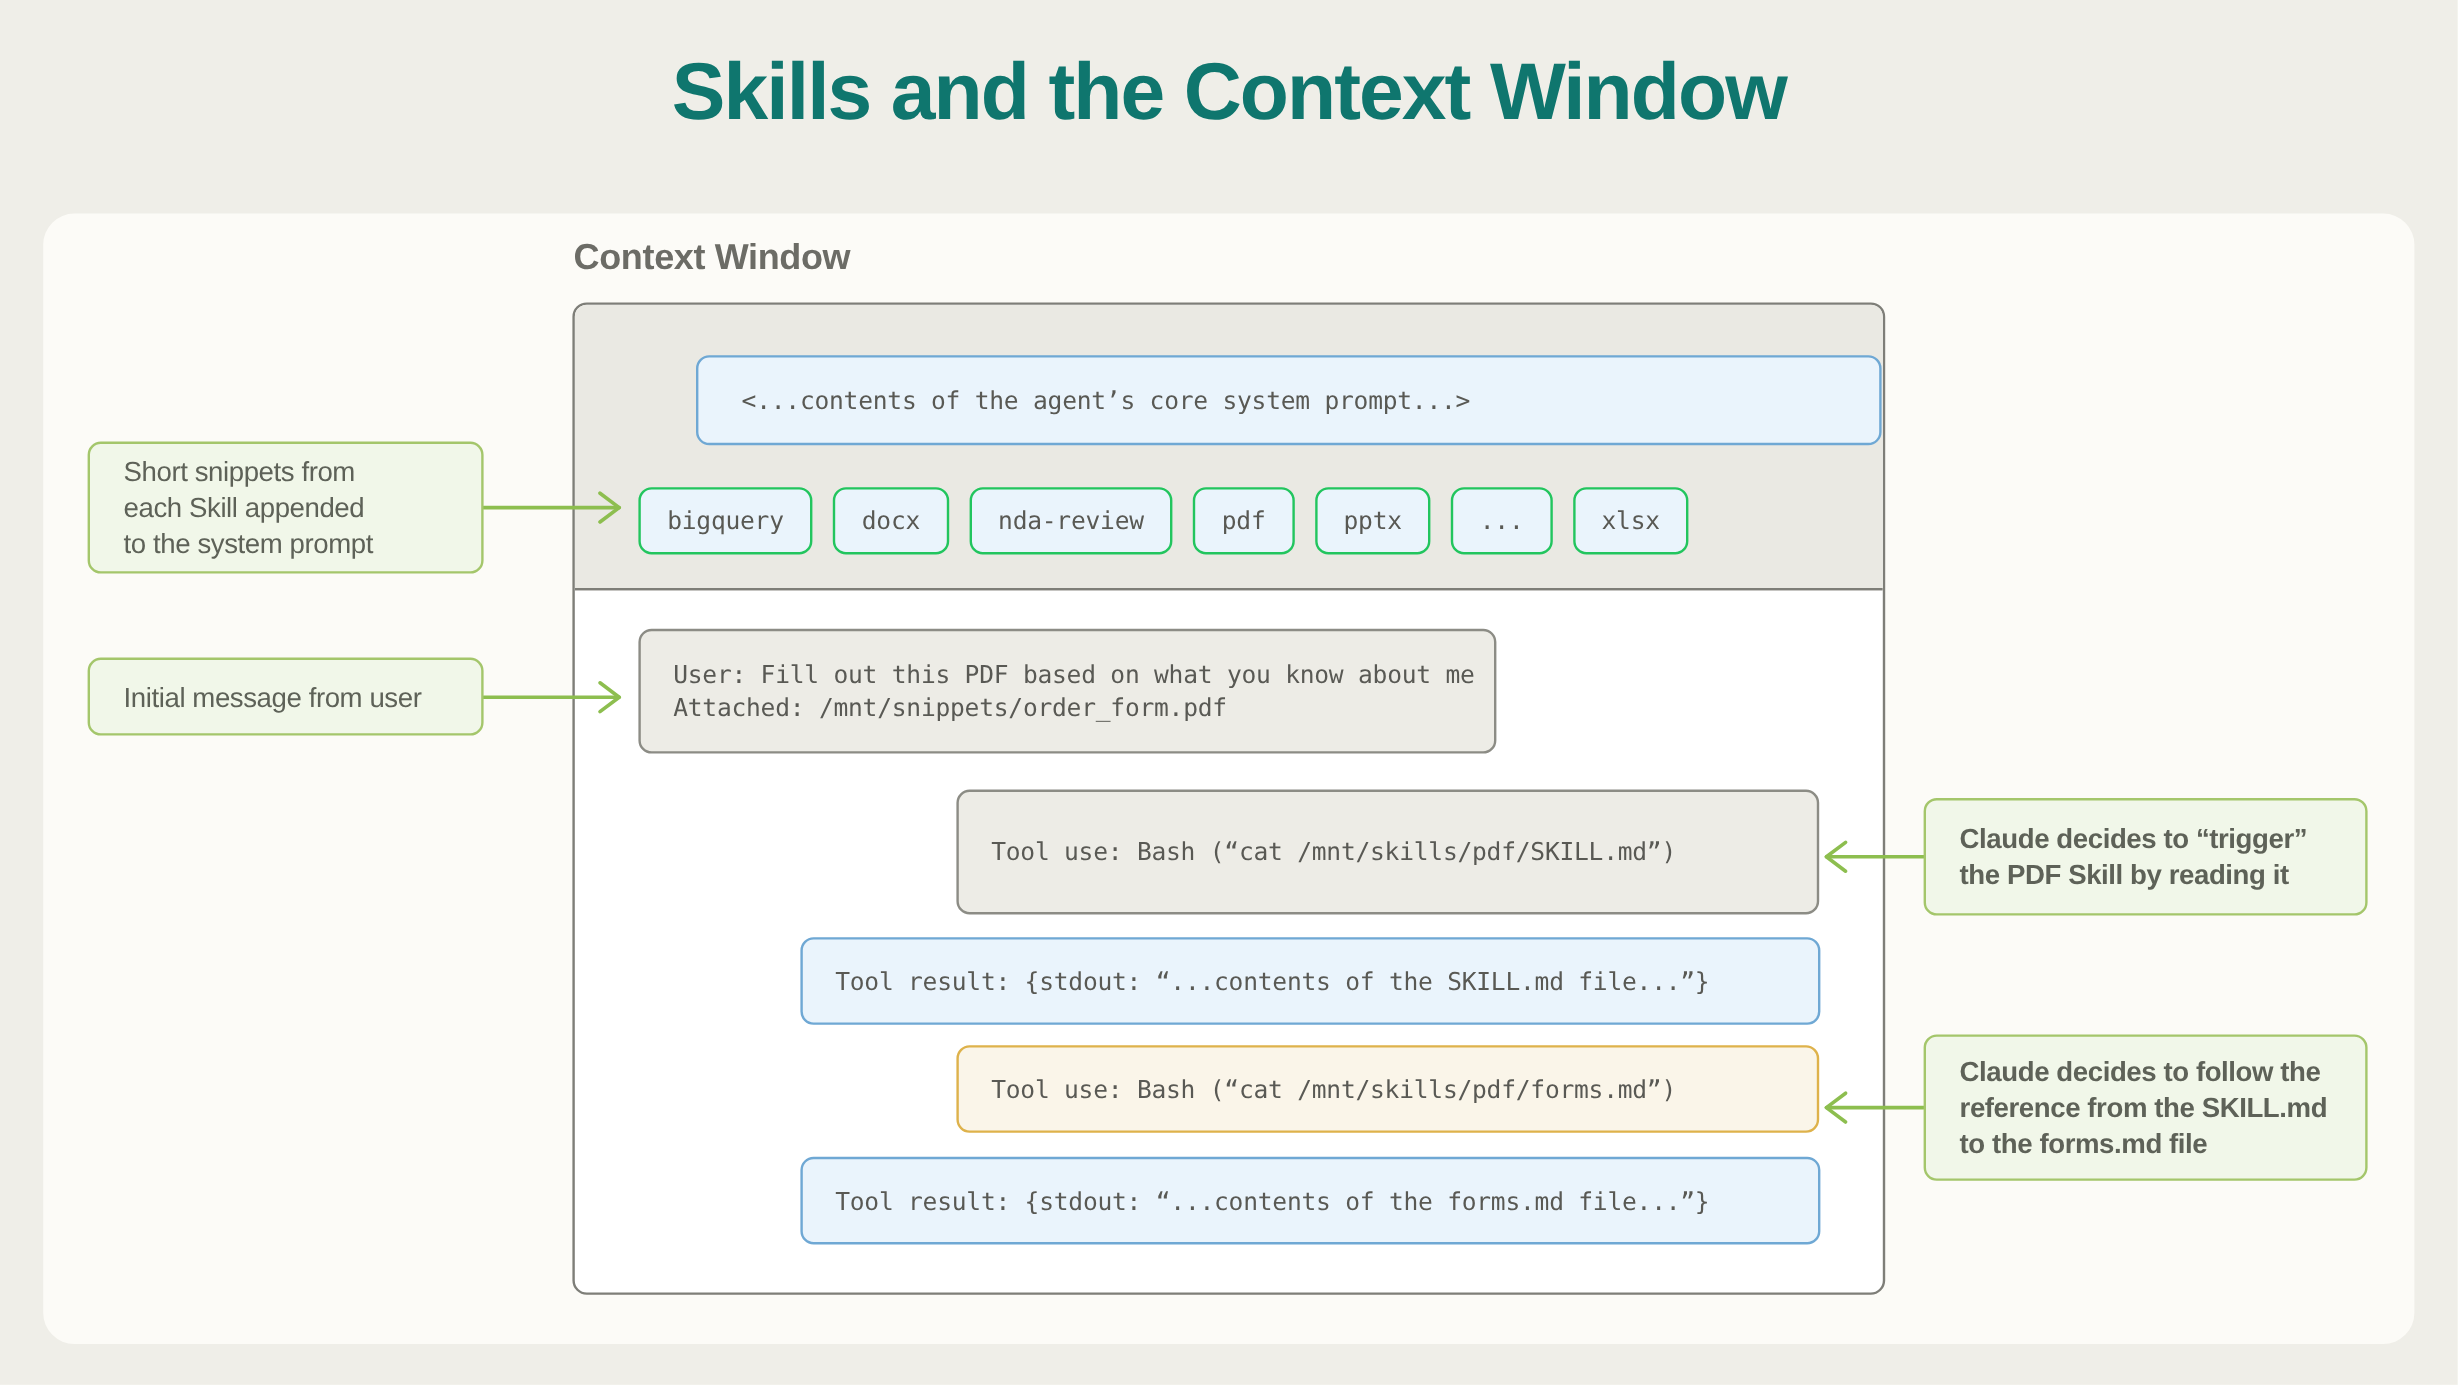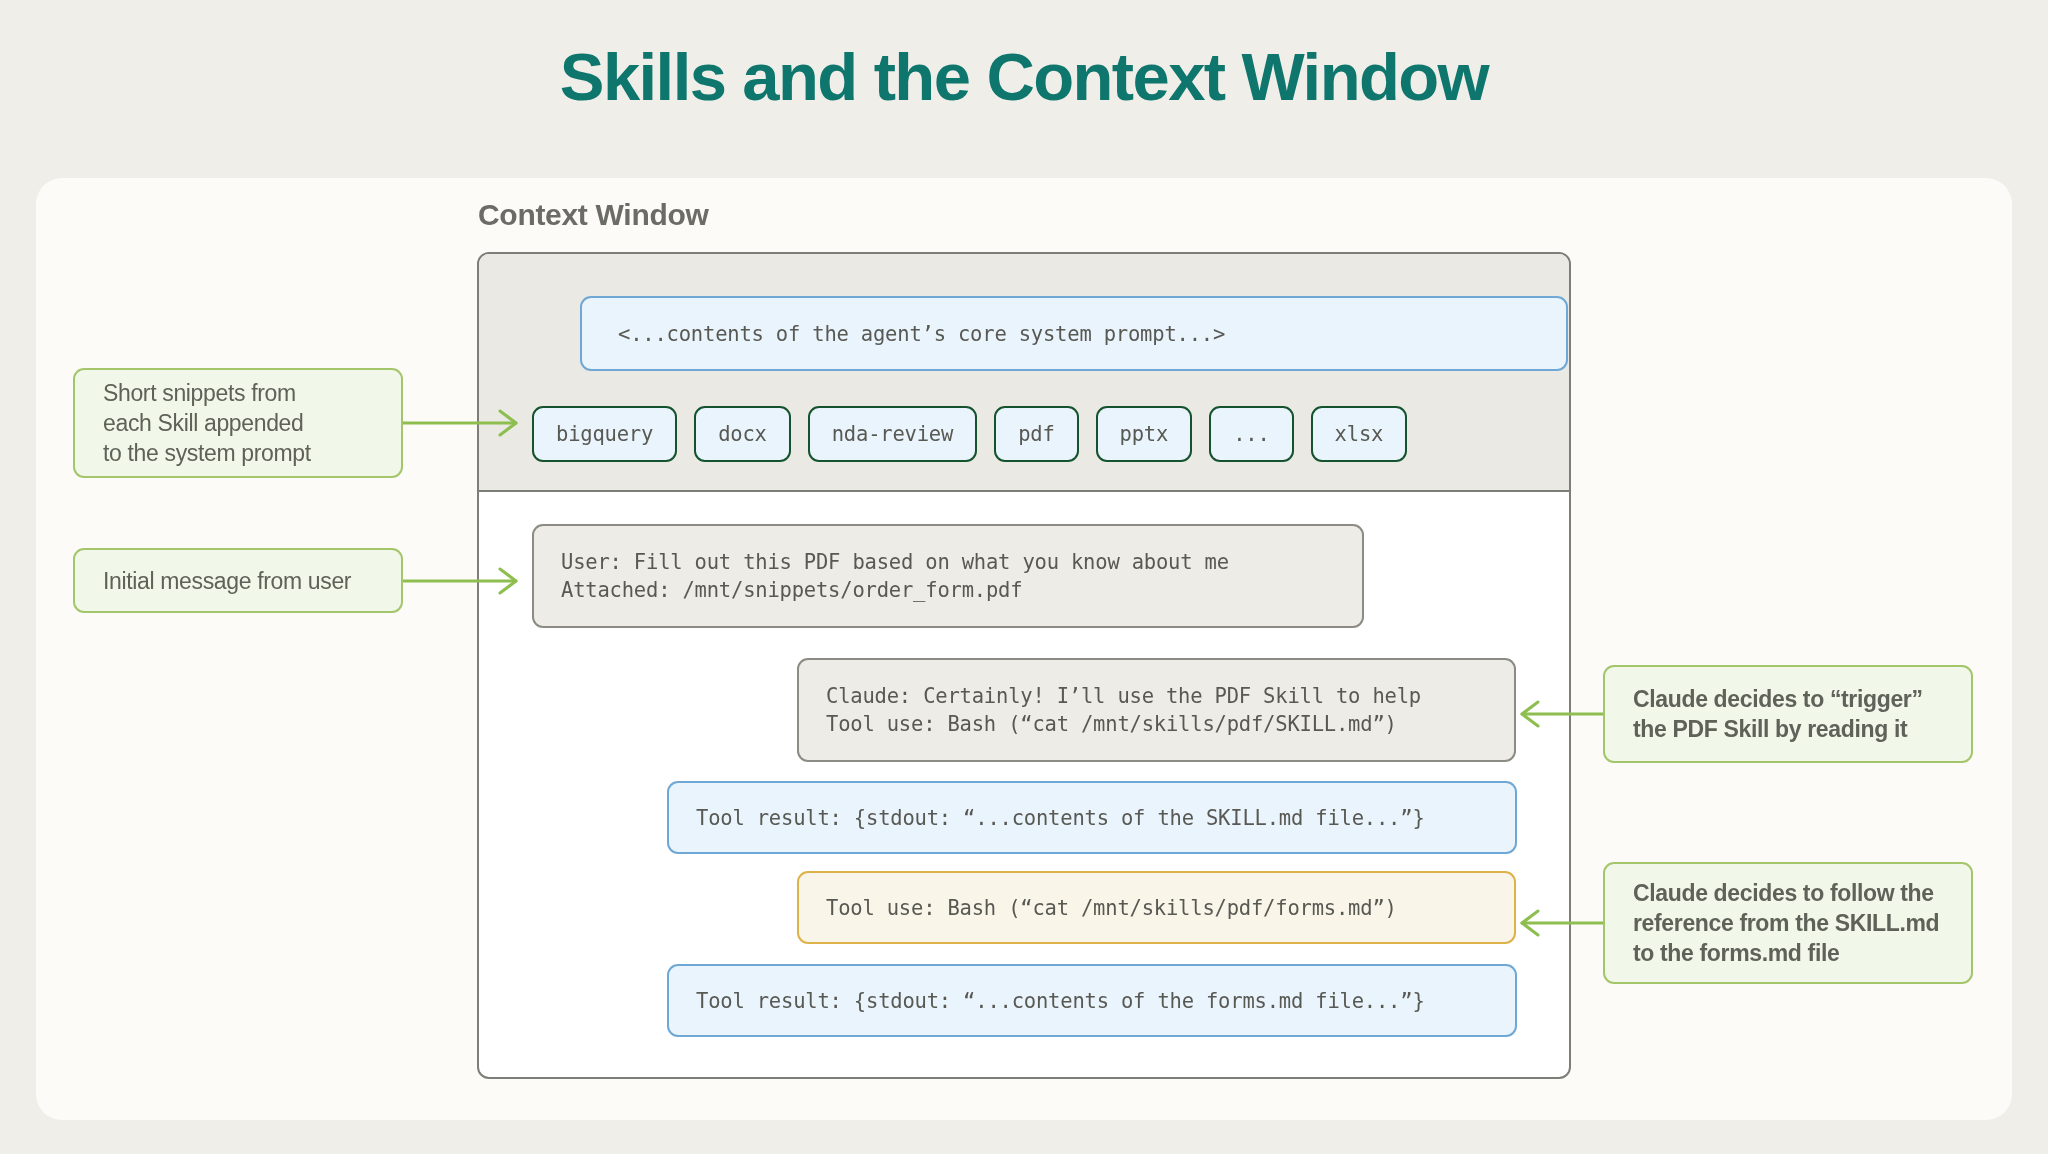--- a/index.html
+++ b/index.html
@@ -95,34 +95,34 @@
   }
   .chip-row {
     position: absolute;
     left: 53px; top: 152px;
     display: flex;
     gap: 17px;
     align-items: center;
   }
   .chip {
     background: #EAF4FC;
-    border: 2px solid #14532d;
+    border: 2px solid #22c55e;
     border-radius: 11px;
     height: 56px;
     display: flex;
     align-items: center;
     justify-content: center;
     padding: 0 22px;
     font-family: "DejaVu Sans Mono", monospace;
     font-size: 20.5px;
     color: #595954;
     letter-spacing: -0.2px;
   }
 
-  .user-msg-box  { left: 53px;  top: 270px; width: 832px;  height: 104px; padding-left: 27px; }
+  .user-msg-box  { left: 53px;  top: 270px; width: 715px;  height: 104px; padding-left: 27px; }
   .claude-box    { left: 318px; top: 404px; width: 719px;  height: 104px; padding-left: 27px; }
   .result1-box   { left: 188px; top: 527px; width: 850px;  height: 73px;  padding-left: 27px; }
   .toolcall-box  { left: 318px; top: 617px; width: 719px;  height: 73px;  padding-left: 27px; }
   .result2-box   { left: 188px; top: 710px; width: 850px;  height: 73px;  padding-left: 27px; }
 
   
   .callout {
     position: absolute;
     background: #F1F7E9;
     border: 2px solid #A4C66B;
@@ -189,21 +189,20 @@
       <span>xlsx</span>
     </div>
   </div>
 
   <div class="box grey user-msg-box">
     <span>User: Fill out this PDF based on what you know about me</span>
     <span>Attached: /mnt/snippets/order_form.pdf</span>
   </div>
 
   <div class="box grey claude-box">
-    <span>Claude: Certainly! I’ll use the PDF Skill to help</span>
     <span>Tool use: Bash (“cat /mnt/skills/pdf/SKILL.md”)</span>
   </div>
 
   <div class="box blue result1-box">
     <span>Tool result: {stdout: “...contents of the SKILL.md file...”}</span>
   </div>
 
   <div class="box orange toolcall-box">
     <span>Tool use: Bash (“cat /mnt/skills/pdf/forms.md”)</span>
   </div>

